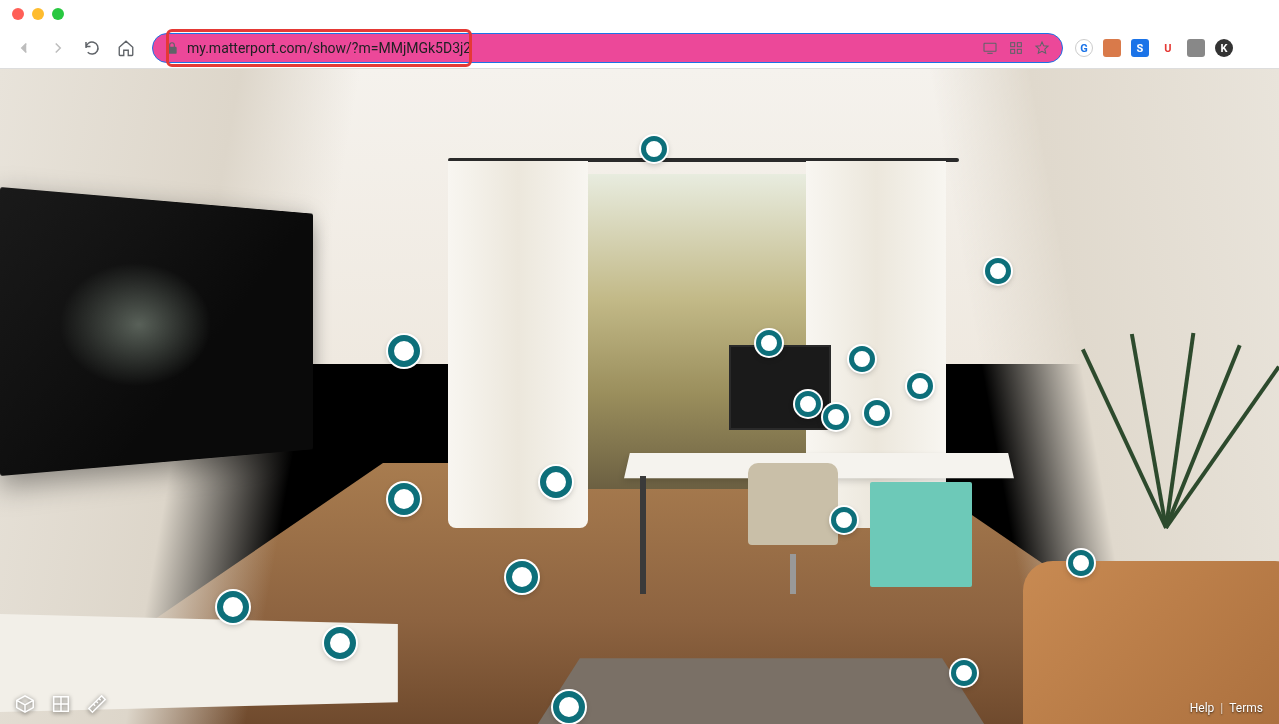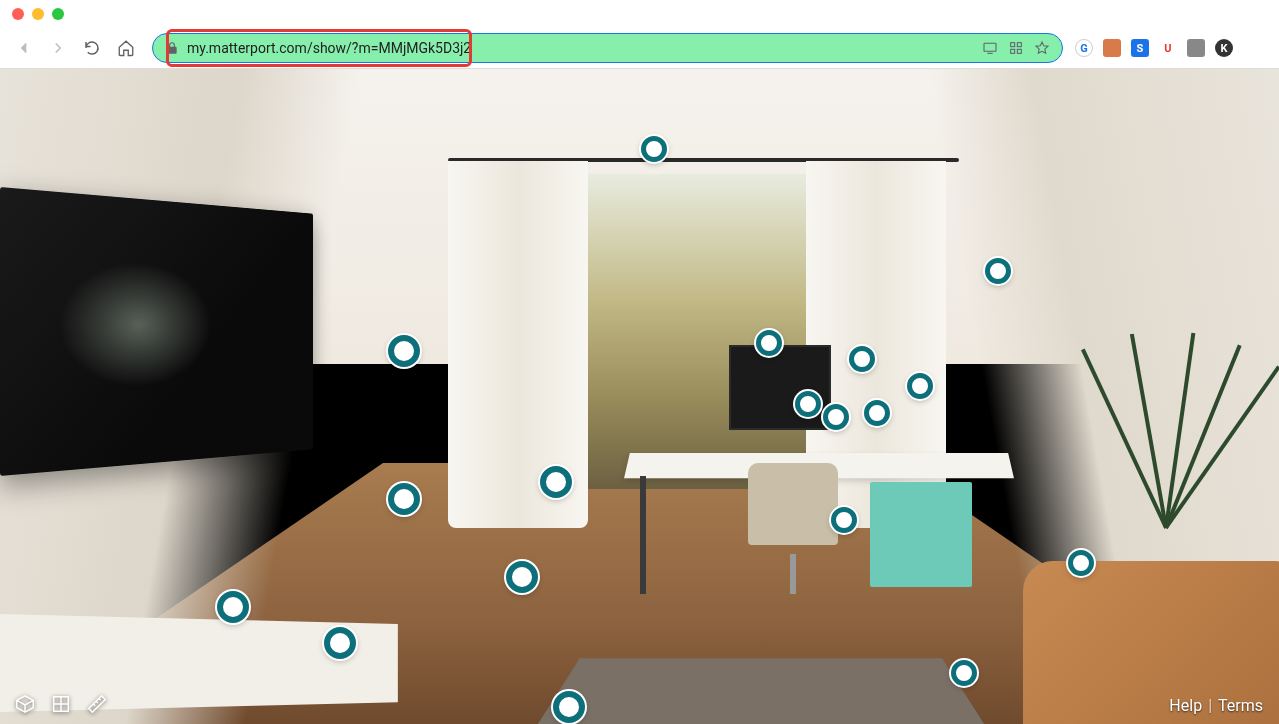--- a/index.html
+++ b/index.html
@@ -13,21 +13,21 @@
   .tl-red { background: #ff5f57; }
   .tl-yellow { background: #febc2e; }
   .tl-green { background: #28c840; }
 
   .toolbar { height: 40px; display: flex; align-items: center; padding: 0 10px; gap: 6px; }
   .nav-btn { width: 28px; height: 28px; display: flex; align-items: center; justify-content: center; border: none; background: transparent; color: #5f6368; cursor: pointer; border-radius: 50%; }
   .nav-btn.disabled { color: #bdbdbd; cursor: default; }
   .nav-btn svg { width: 18px; height: 18px; }
 
   .url-bar-wrap { flex: 1; position: relative; margin: 0 6px; }
-  .url-bar { width: 100%; height: 30px; border: 1px solid #1a73e8; border-radius: 16px; display: flex; align-items: center; padding: 0 12px; gap: 8px; background: #86efac; }
+  .url-bar { width: 100%; height: 30px; border: 1px solid #1a73e8; border-radius: 16px; display: flex; align-items: center; padding: 0 12px; gap: 8px; background: #ec4899; }
   .url-text { flex: 1; font-size: 14px; color: #202124; font-family: inherit; border: none; outline: none; background: transparent; }
   .url-text::selection { background: #cfe3ff; }
   .lock-icon { width: 14px; height: 14px; color: #5f6368; flex-shrink: 0; }
   .highlight-box { position: absolute; top: -4px; left: 14px; width: 306px; height: 38px; border: 3px solid #e53935; border-radius: 6px; pointer-events: none; }
 
   .url-right { display: flex; align-items: center; gap: 10px; color: #5f6368; }
   .url-right svg { width: 16px; height: 16px; }
 
   .extensions { display: flex; align-items: center; gap: 10px; padding-right: 8px; }
   .ext-icon { width: 18px; height: 18px; border-radius: 3px; display: flex; align-items: center; justify-content: center; font-size: 11px; font-weight: bold; }
@@ -75,21 +75,21 @@
   
   .armchair { position: absolute; bottom: -5%; right: -2%; width: 22%; height: 30%; background: linear-gradient(135deg, #c88a52 0%, #a86d3c 100%); border-radius: 30px 30px 10px 10px; }
 
   
   .hotspot { position: absolute; width: 32px; height: 32px; border-radius: 50%; background: #fff; border: 6px solid #0d6f7a; box-shadow: 0 0 0 2px #fff, 0 2px 6px rgba(0,0,0,0.3); cursor: pointer; transform: translate(-50%, -50%); }
   .hotspot.sm { width: 26px; height: 26px; border-width: 5px; }
 
   
   .footer-left { position: absolute; bottom: 10px; left: 14px; display: flex; gap: 14px; z-index: 10; }
   .footer-btn { width: 22px; height: 22px; color: #fff; cursor: pointer; filter: drop-shadow(0 1px 2px rgba(0,0,0,0.6)); }
-  .footer-right { position: absolute; bottom: 10px; right: 16px; z-index: 10; color: #fff; font-size: 16px; text-shadow: 0 1px 2px rgba(0,0,0,0.7); display: flex; gap: 6px; }
+  .footer-right { position: absolute; bottom: 10px; right: 16px; z-index: 10; color: #fff; font-size: 12px; text-shadow: 0 1px 2px rgba(0,0,0,0.7); display: flex; gap: 6px; }
   .footer-right a { color: #fff; text-decoration: none; cursor: pointer; }
   .footer-sep { opacity: 0.7; }
 </style>
 </head>
 <body>
 
 <div class="browser-chrome">
   <div class="titlebar">
     <div class="traffic-lights">
       <div class="traffic-light tl-red"></div>

